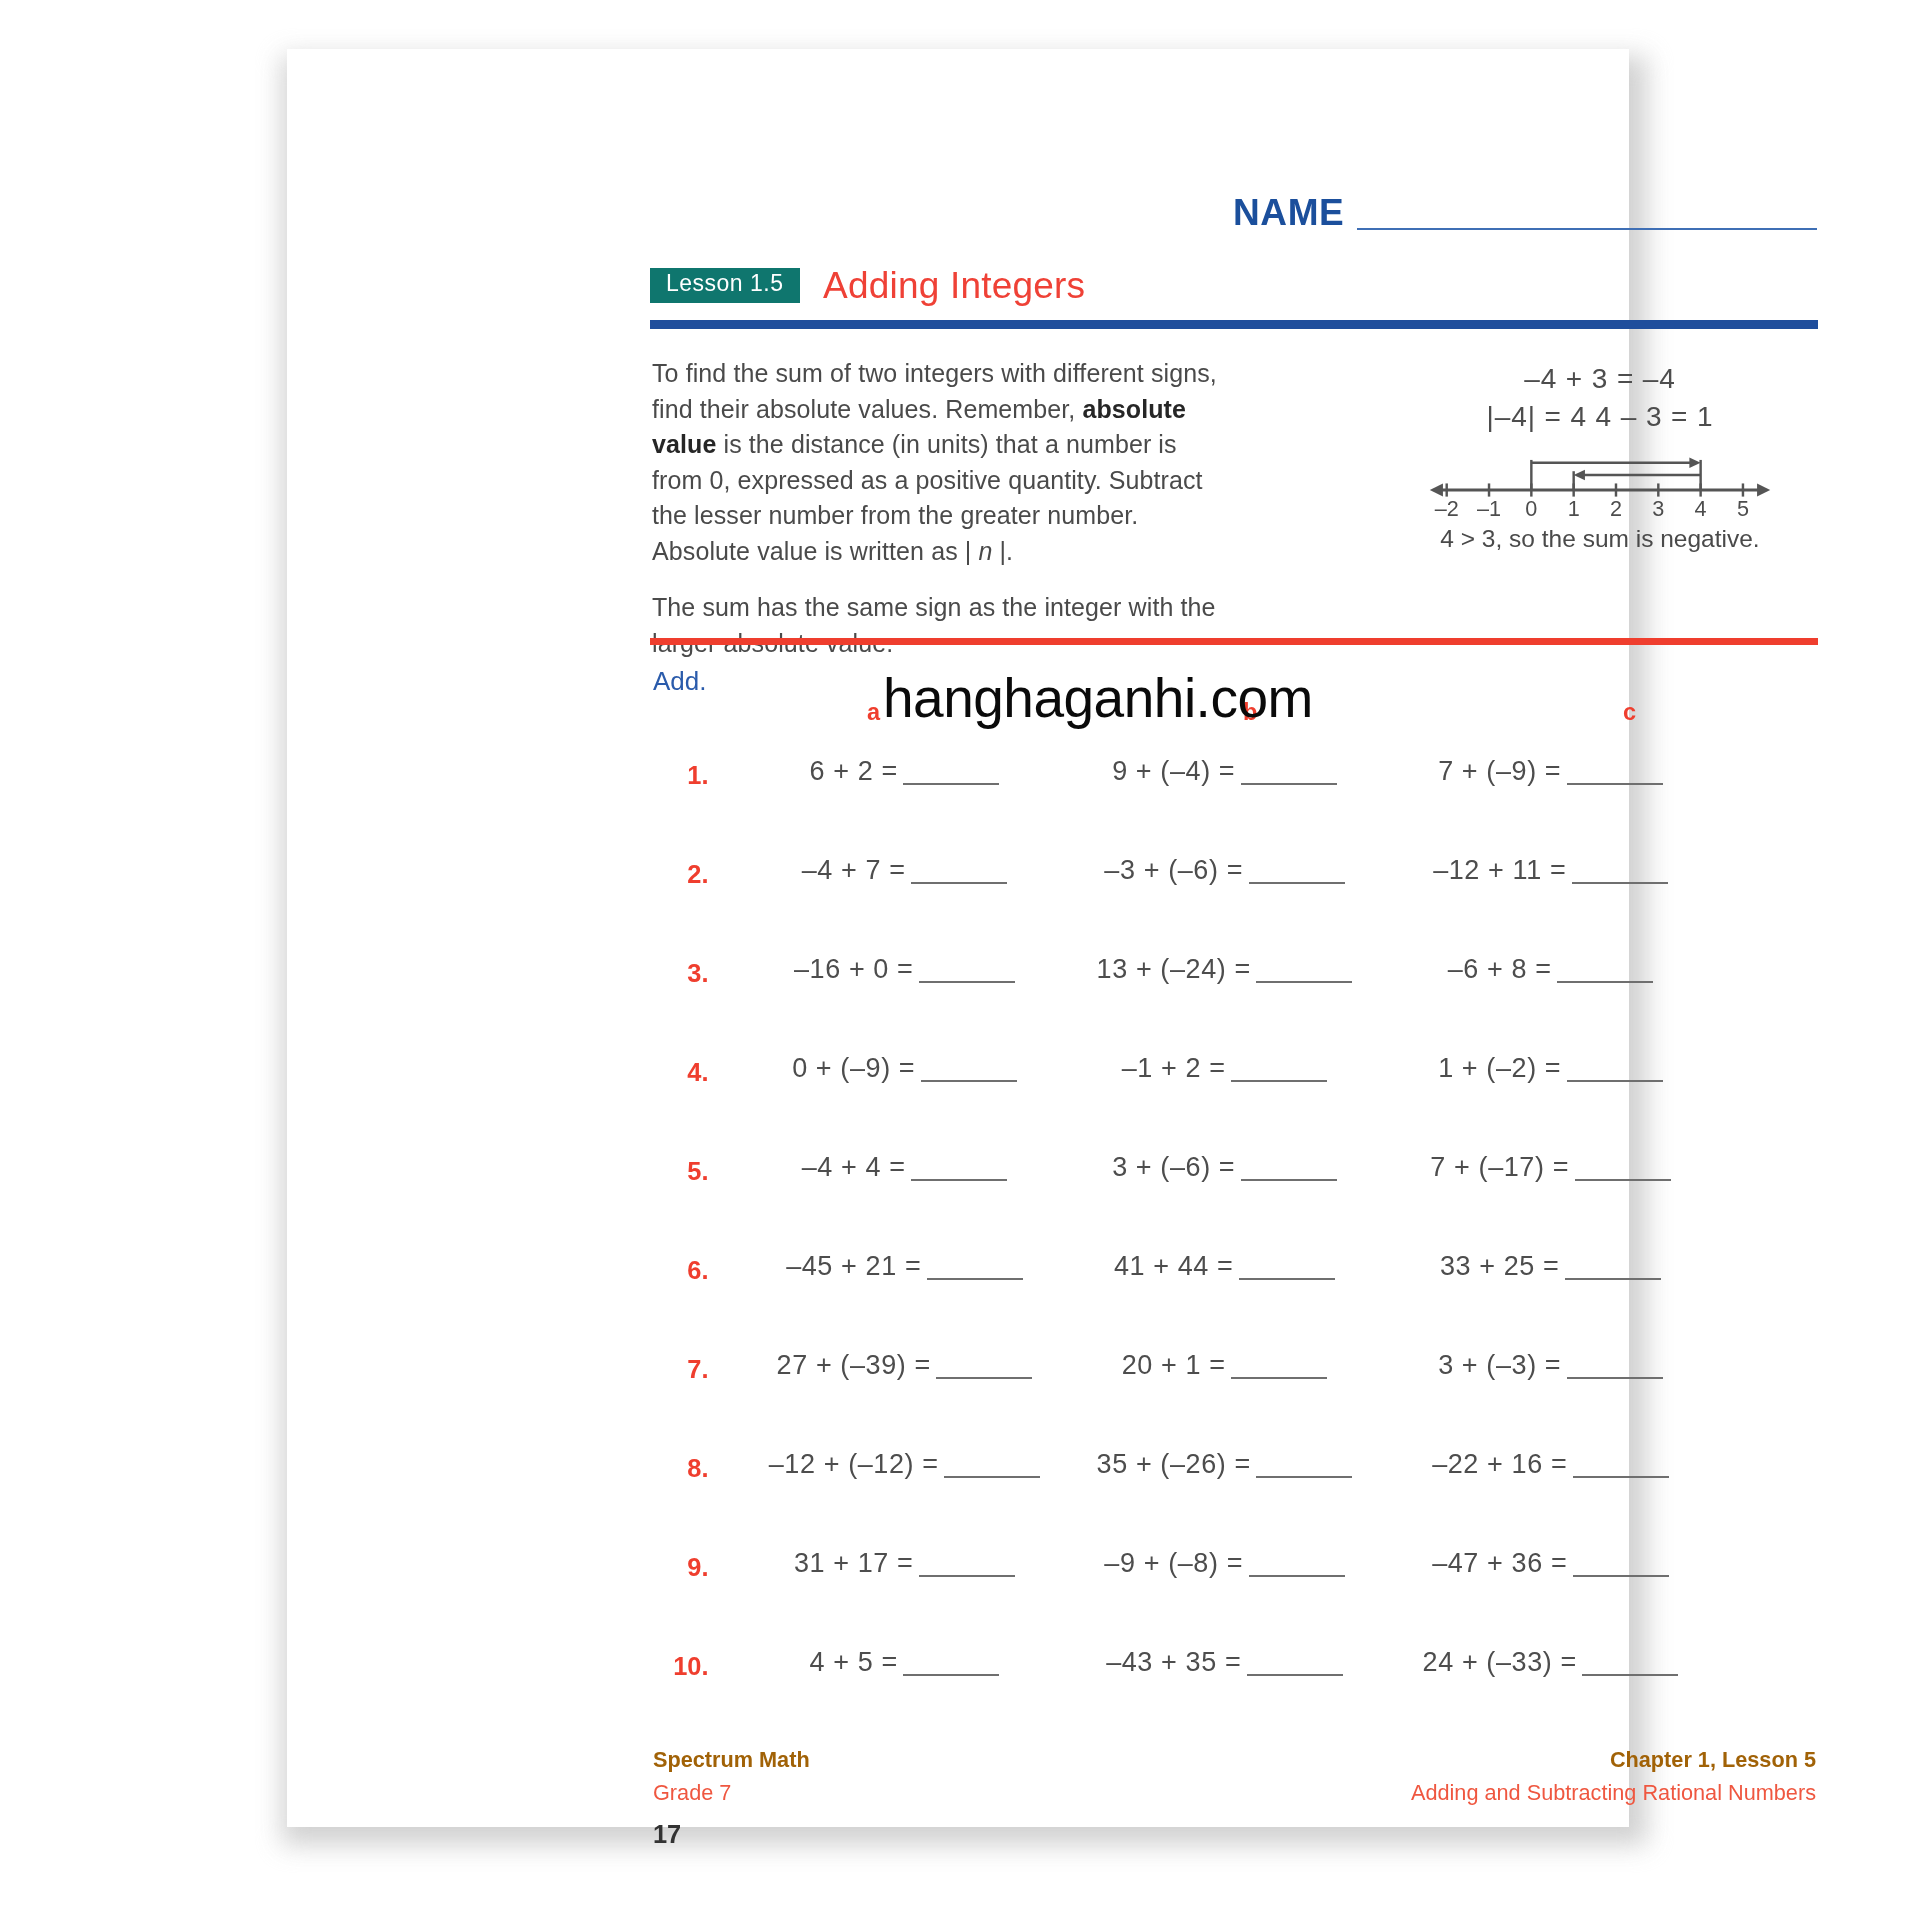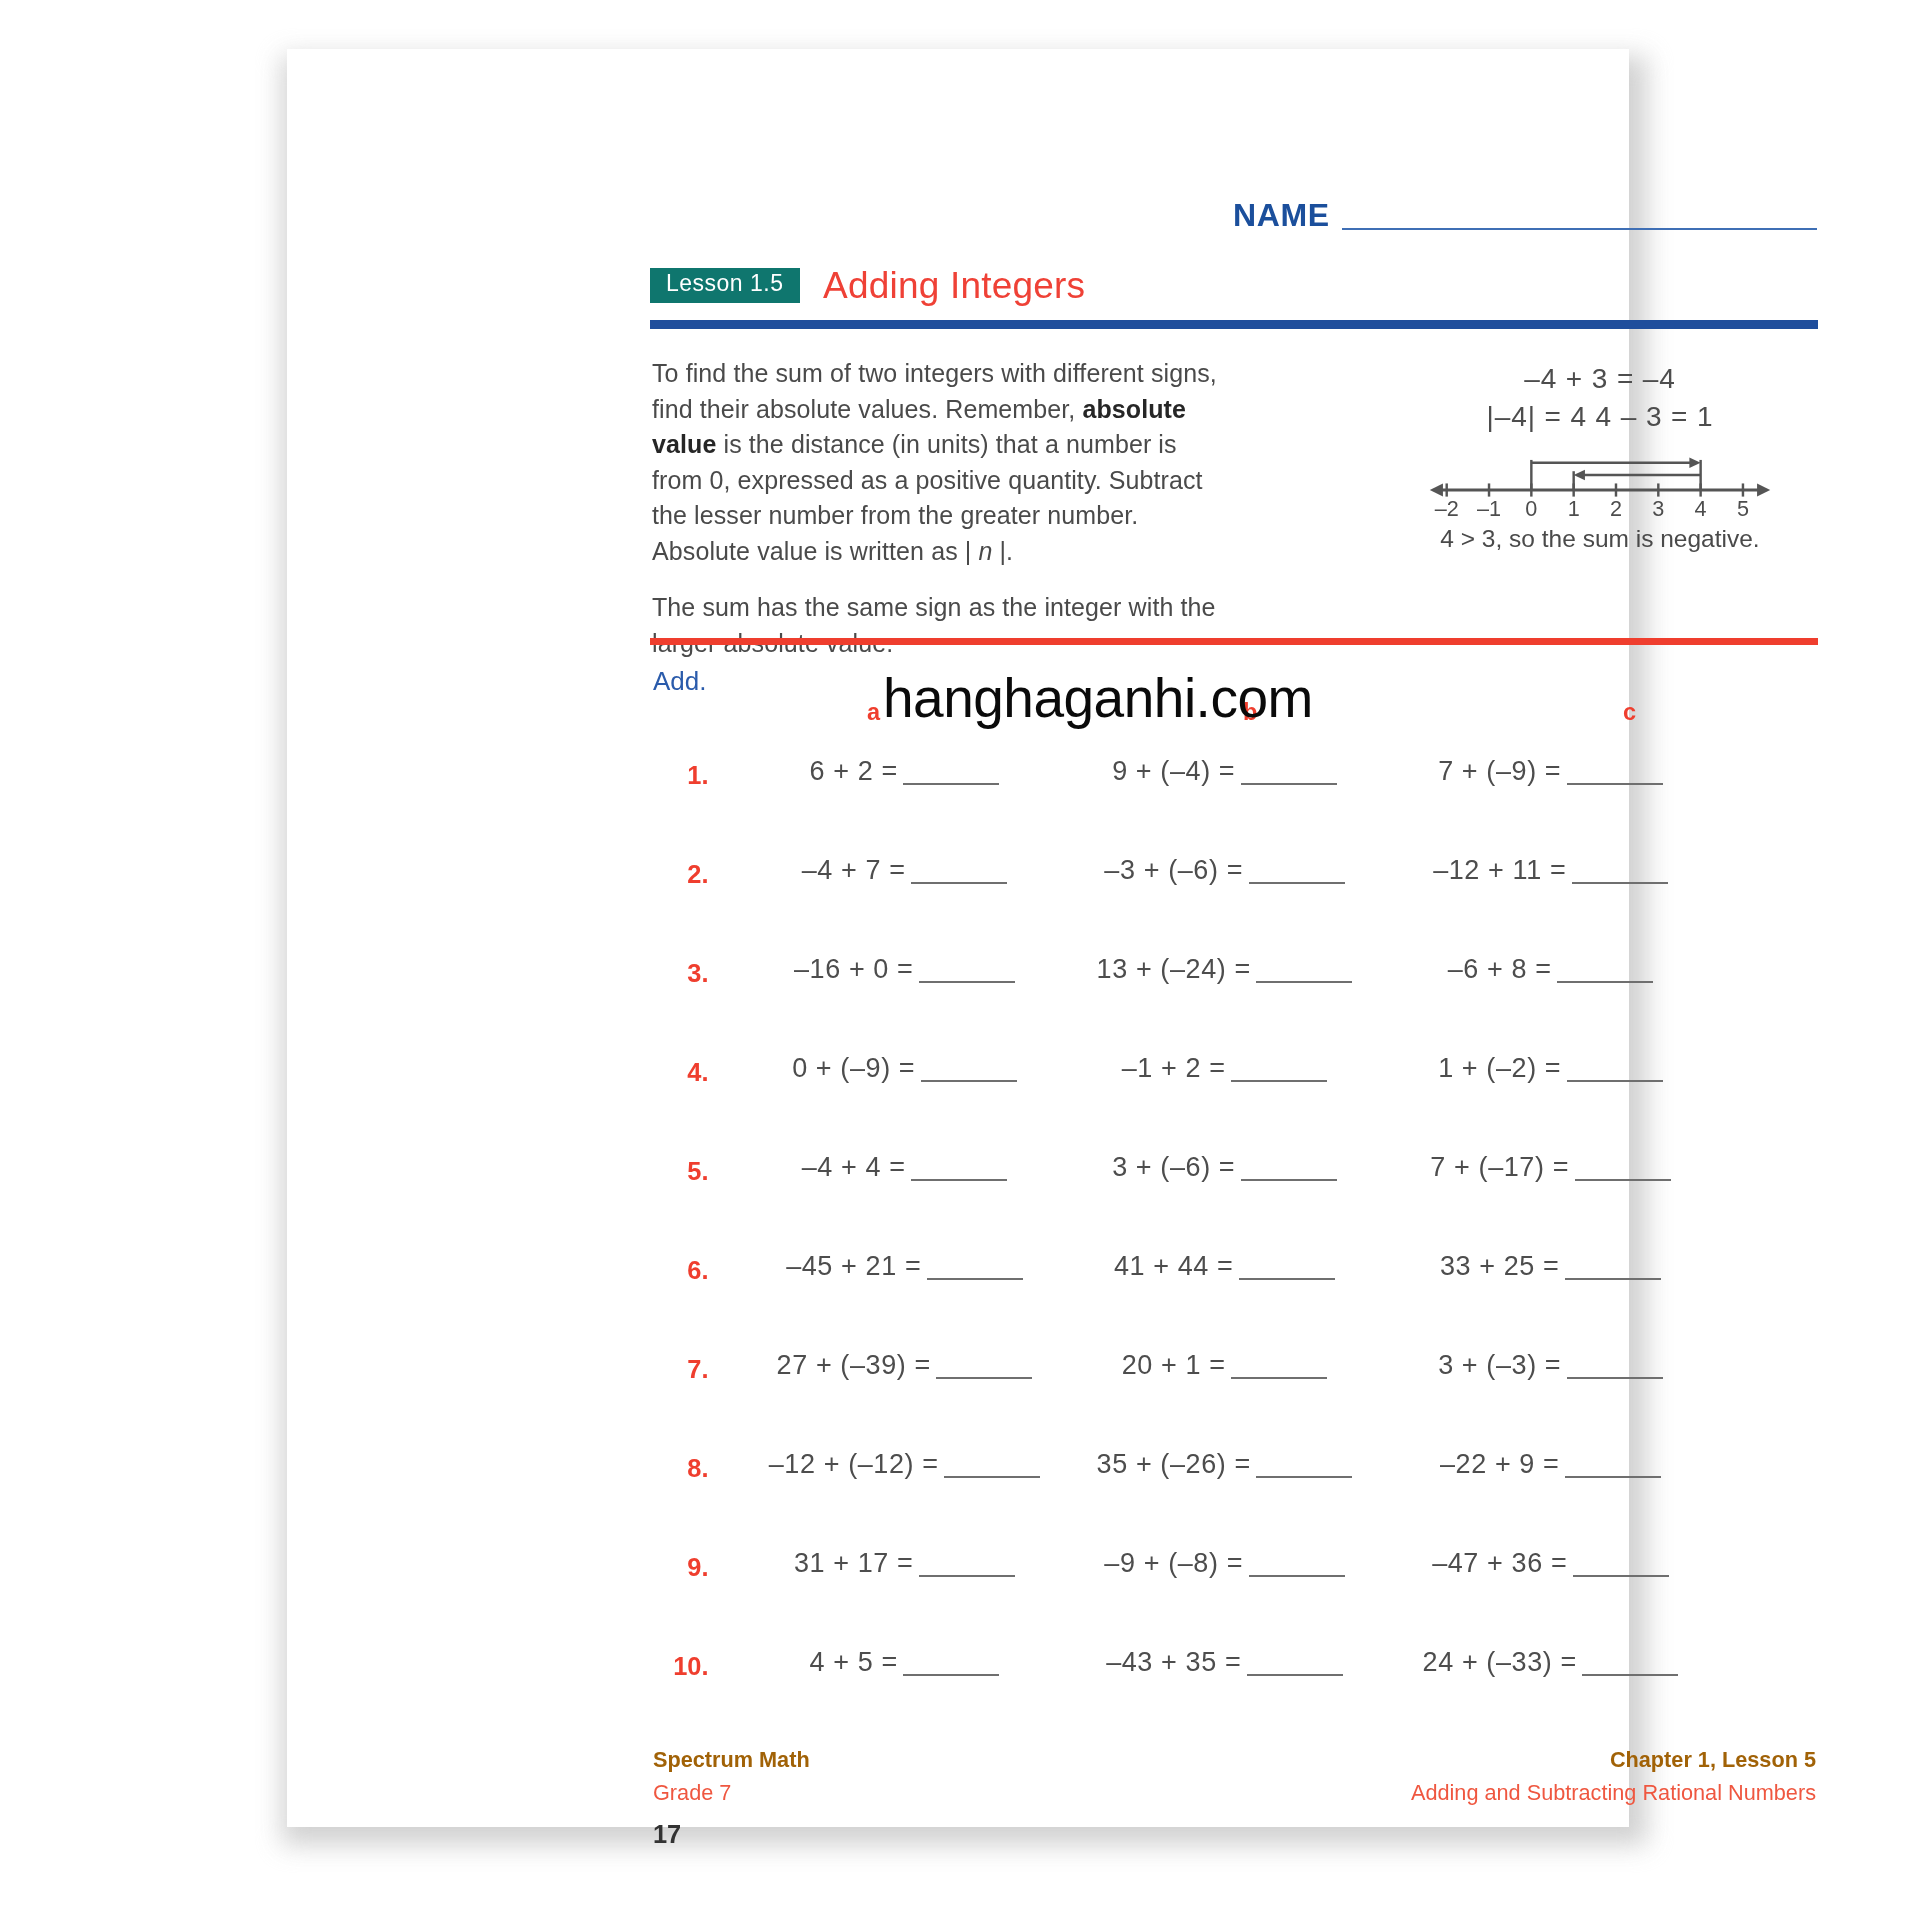--- a/index.html
+++ b/index.html
@@ -50,21 +50,21 @@
     left: 946px;
     top: 143px;
     width: 584px;
     height: 43px;
     display: flex;
     align-items: flex-end;
   }
   .name-label {
     color: #1b4f9c;
     font-weight: bold;
-    font-size: 32px;
+    font-size: 37px;
     letter-spacing: 0.6px;
     line-height: 1;
     padding-bottom: 3.8px;
   }
   .name-rule {
     flex: 1;
     height: 2.8px;
     background: #3f6fb5;
     margin-left: 12.2px;
     margin-bottom: 4.7px;
@@ -392,21 +392,21 @@
         <div class="prow">
           <span class="pnum">7.</span>
           <span class="pcell a"><span>27 + (–39) =</span><span class="blank"></span></span>
           <span class="pcell b"><span>20 + 1 =</span><span class="blank"></span></span>
           <span class="pcell c"><span>3 + (–3) =</span><span class="blank"></span></span>
         </div>
         <div class="prow">
           <span class="pnum">8.</span>
           <span class="pcell a"><span>–12 + (–12) =</span><span class="blank"></span></span>
           <span class="pcell b"><span>35 + (–26) =</span><span class="blank"></span></span>
-          <span class="pcell c"><span>–22 + 9 =</span><span class="blank"></span></span>
+          <span class="pcell c"><span>–22 + 16 =</span><span class="blank"></span></span>
         </div>
         <div class="prow">
           <span class="pnum">9.</span>
           <span class="pcell a"><span>31 + 17 =</span><span class="blank"></span></span>
           <span class="pcell b"><span>–9 + (–8) =</span><span class="blank"></span></span>
           <span class="pcell c"><span>–47 + 36 =</span><span class="blank"></span></span>
         </div>
         <div class="prow">
           <span class="pnum">10.</span>
           <span class="pcell a"><span>4 + 5 =</span><span class="blank"></span></span>

